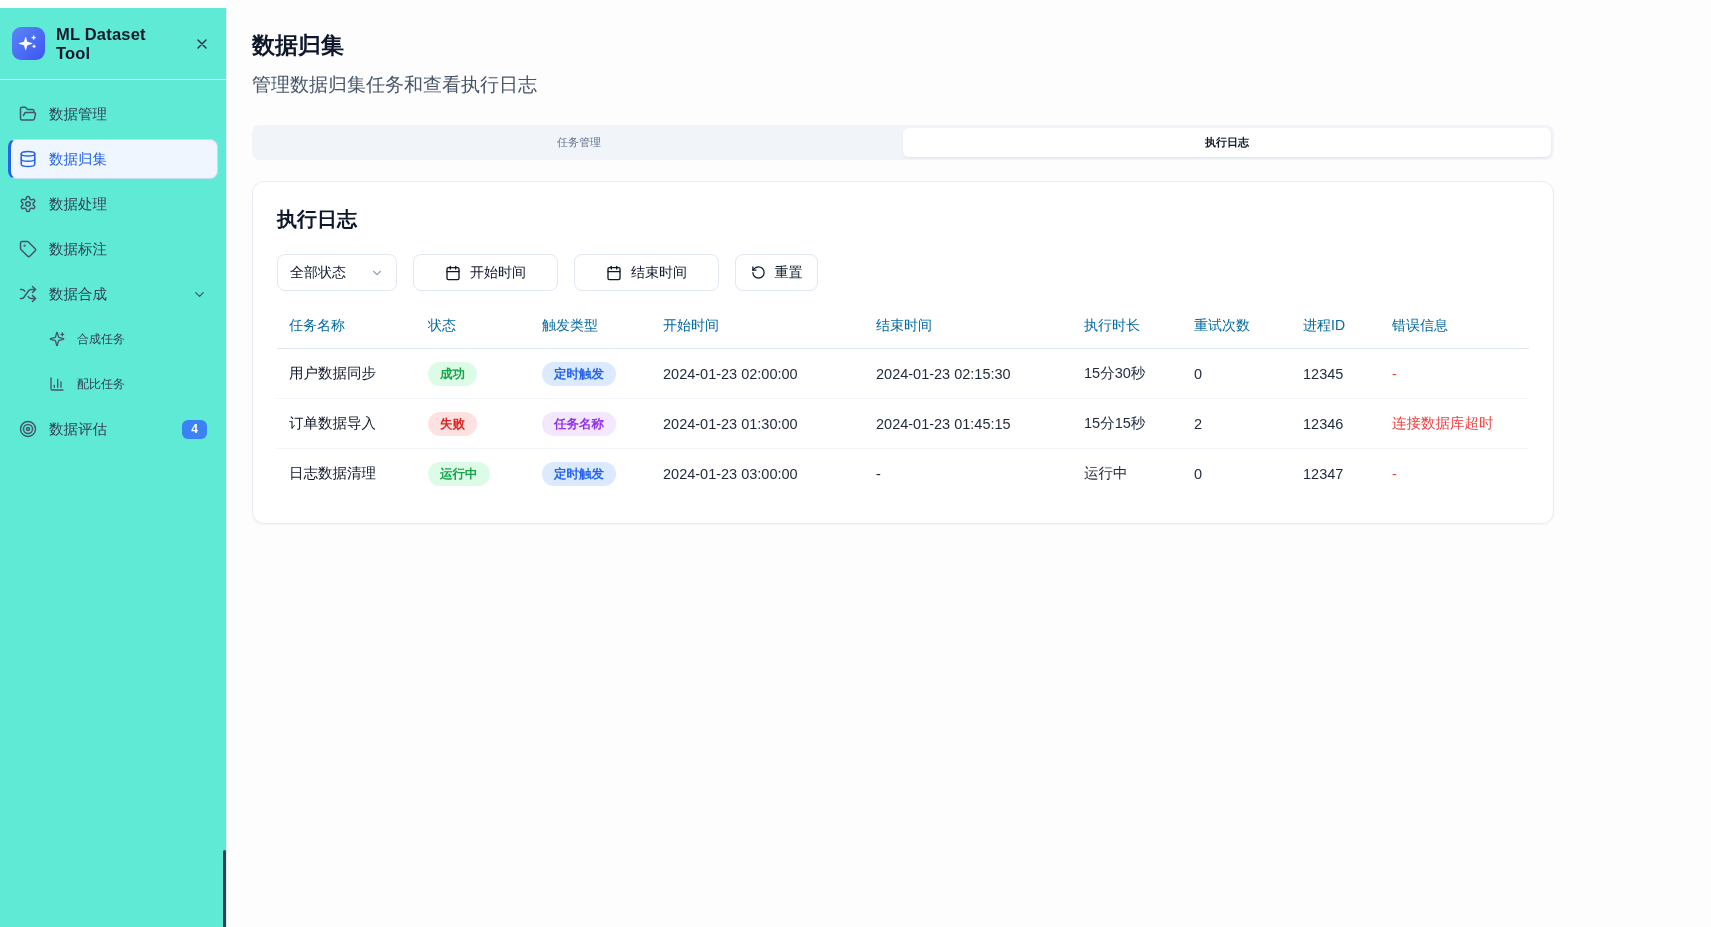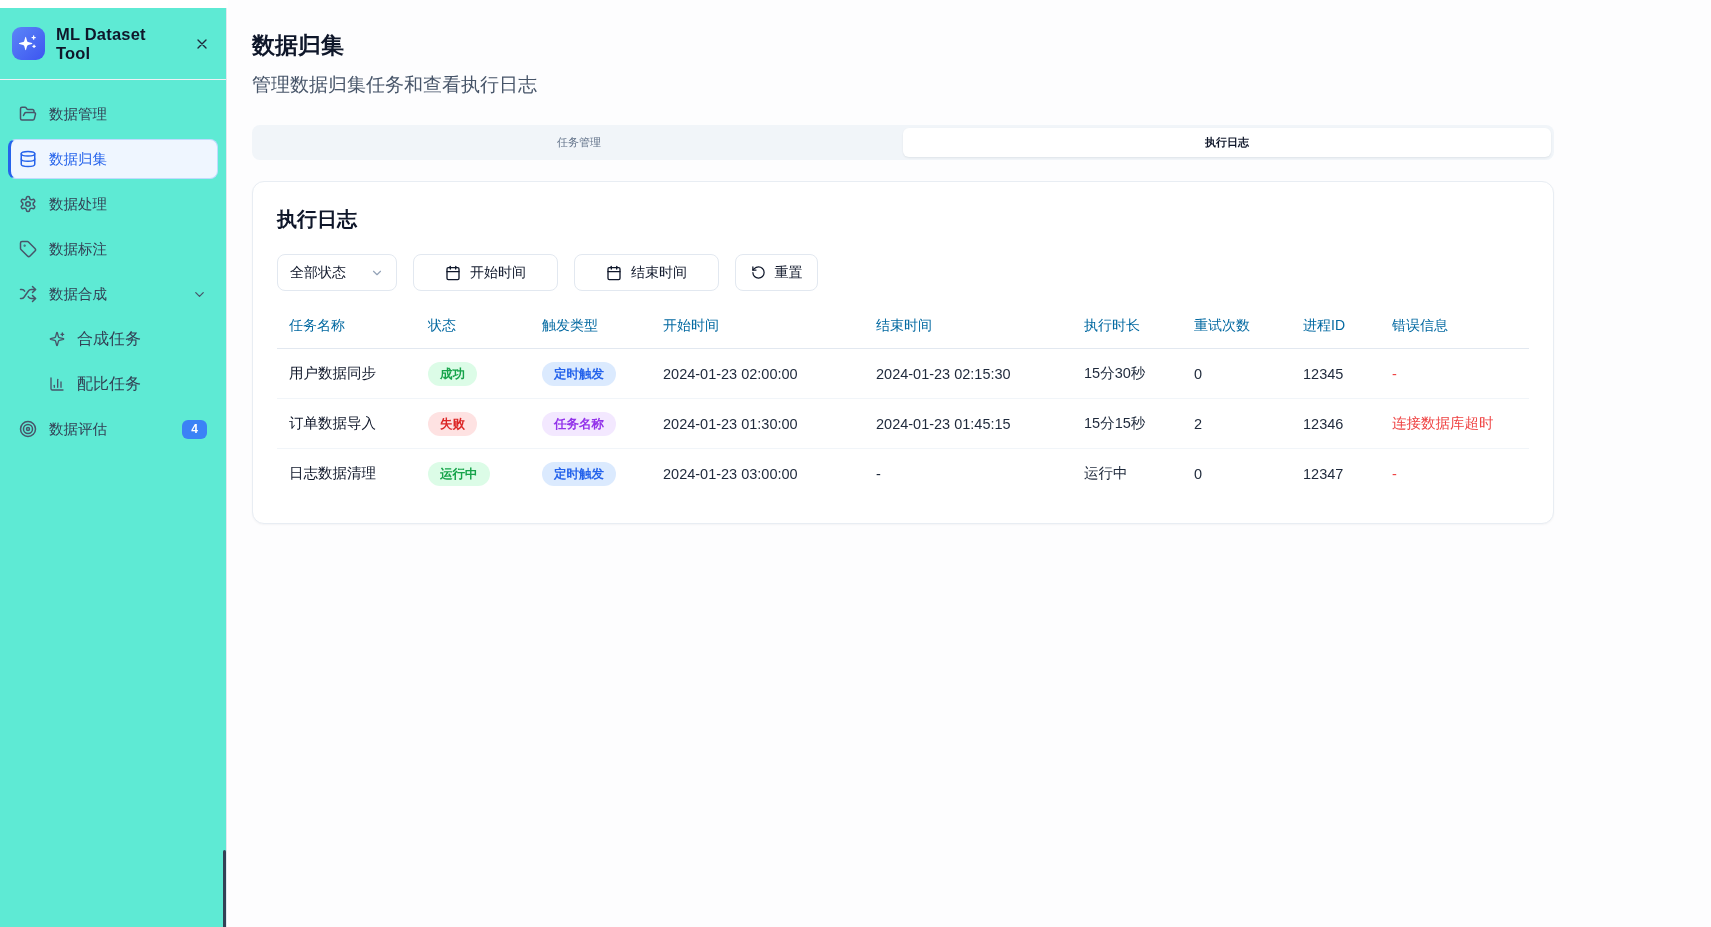--- a/index.html
+++ b/index.html
@@ -18,21 +18,21 @@
   .close-btn { background:none; border:none; color:#1e293b; cursor:pointer;
     display:flex; align-items:center; padding:2px; }
   .nav { padding:14px 8px 0 8px; display:flex; flex-direction:column; gap:5px; }
   .nav-item { display:flex; align-items:center; gap:12px; height:40px;
     padding:0 10px 0 10px; border-radius:8px; border:1px solid transparent;
     font-size:14.5px; color:#334155; cursor:pointer; position:relative; }
   .nav-item .ic { display:flex; align-items:center; color:#475569; }
   .nav-item.active { background:#eff6ff; border:1px solid #bfdbfe;
     border-left:3px solid #2563eb; color:#2563eb; padding-left:8px; }
   .nav-item.active .ic { color:#2563eb; }
-  .nav-item.sub { padding-left:40px; font-size:16px; }
+  .nav-item.sub { padding-left:40px; font-size:12px; }
   .nav-spacer { flex:1; }
   .nav-badge { background:#3b82f6; color:#fff; font-size:12px; font-weight:600;
     border-radius:6px; padding:2px 9px; line-height:15px; }
   .chevron { color:#475569; display:flex; }
   .sb-scroll-thumb { position:absolute; right:0; bottom:0; width:3px; height:85px;
     background:#334155; border-radius:2px; }
 
   
   .main { position:absolute; left:228px; top:0; right:0; bottom:0;
     background:#fdfdfe; padding:30px 0 0 24px; }

